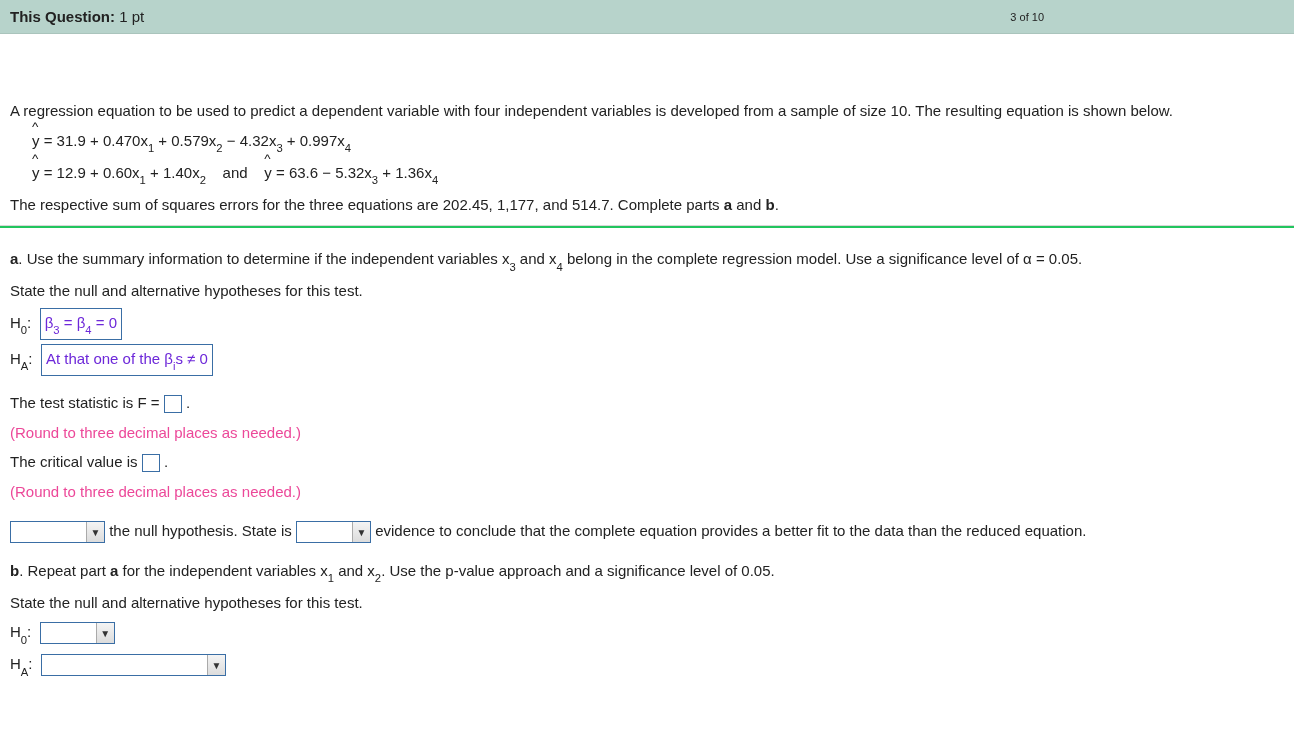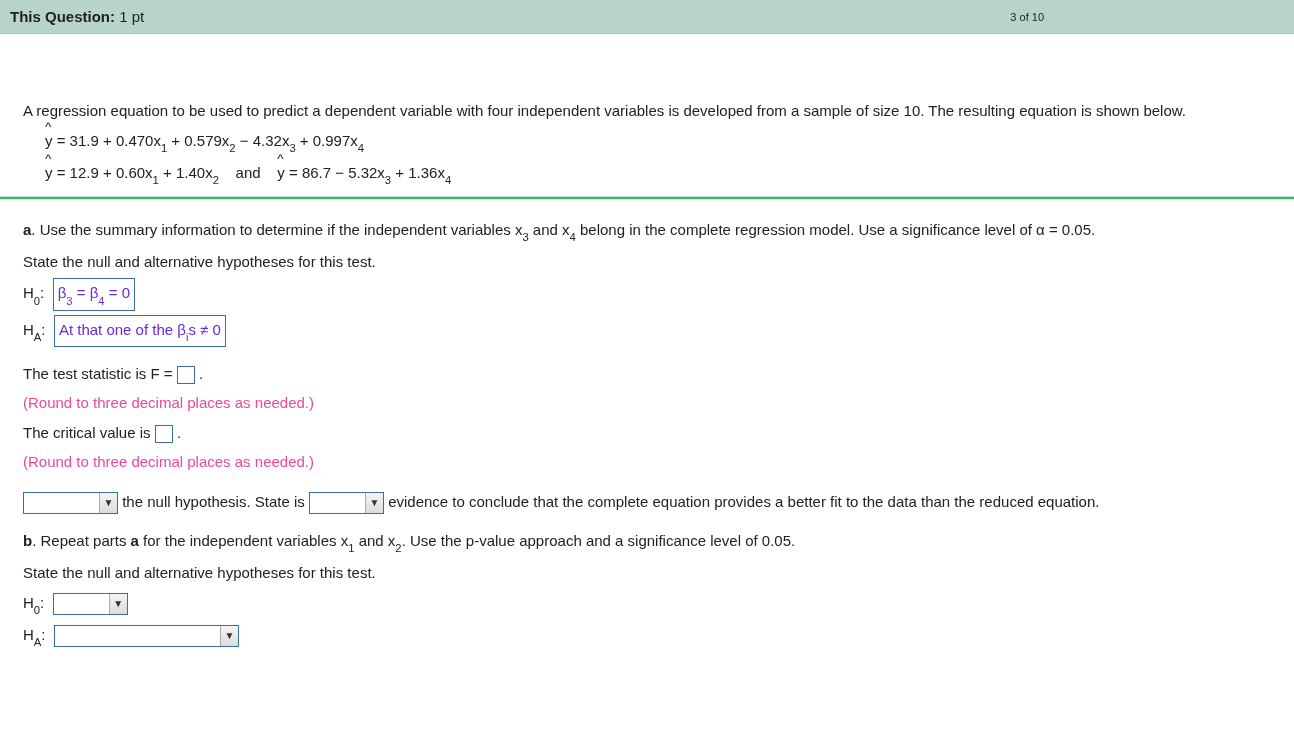--- a/index.html
+++ b/index.html
@@ -67,21 +67,21 @@
   .dropdown-arrow {
     width: 18px;
     background: linear-gradient(#f4f4f4, #dcdcdc);
     border-left: 1px solid #aaa;
     display: flex;
     align-items: center;
     justify-content: center;
     font-size: 10px;
     color: #333;
   }
-  .line { margin: 4px 13px; }
+  .line { margin: 4px 0; }
   hr.sep { border: none; border-top: 1px solid #d8d8d8; margin: 0; }
 </style>
 </head>
 <body>
 
 <div class="header">
   <div class="header-left">
     <b>This Question:</b>
     <span>1 pt</span>
   </div>
@@ -91,21 +91,24 @@
 <div class="content">
 
   <div class="prob-section first">
     <div class="line">A regression equation to be used to predict a dependent variable with four independent variables is developed from a sample of size 10. The resulting equation is shown below.</div>
     <div class="line eq-indent">
       <span class="hat">y</span><span> = 31.9 + 0.470x</span><span class="sub">1</span><span> + 0.579x</span><span class="sub">2</span><span> − 4.32x</span><span class="sub">3</span><span> + 0.997x</span><span class="sub">4</span>
     </div>
     <div class="line eq-indent">
       <span class="hat">y</span><span> = 12.9 + 0.60x</span><span class="sub">1</span><span> + 1.40x</span><span class="sub">2</span>
       &nbsp;&nbsp;&nbsp;<span>and</span>&nbsp;&nbsp;&nbsp;
-      <span class="hat">y</span><span> = 86.7 − 5.32x</span><span class="sub">3</span><span> + 1.36x</span><span class="sub">4</span>
+      <span class="hat">y</span><span> = 63.6 − 5.32x</span><span class="sub">3</span><span> + 1.36x</span><span class="sub">4</span>
+    </div>
+    <div class="line">
+      <span>The respective sum of squares errors for the three equations are 202.45, 1,177, and 514.7. Complete parts </span><b>a</b><span> and </span><b>b</b><span>.</span>
     </div>
   </div>
 
   <hr class="sep">
 
   <div class="prob-section">
     <div class="line">
       <b>a</b><span>. Use the summary information to determine if the independent variables x</span><span class="sub">3</span><span> and x</span><span class="sub">4</span><span> belong in the complete regression model. Use a significance level of α = 0.05.</span>
     </div>
     <div class="line">State the null and alternative hypotheses for this test.</div>
@@ -136,21 +139,21 @@
       </span>
       <span> the null hypothesis. State is </span>
       <span class="dropdown">
         <span class="dropdown-body narrow"></span>
           <span class="dropdown-arrow">▼</span>
       </span>
       <span> evidence to conclude that the complete equation provides a better fit to the data than the reduced equation.</span>
     </div>
 
     <div class="line" style="margin-top:14px;">
-      <b>b</b><span>. Repeat parts </span><b>a</b><span> for the independent variables x</span><span class="sub">1</span><span> and x</span><span class="sub">2</span><span>. Use the p-value approach and a significance level of 0.05.</span>
+      <b>b</b><span>. Repeat part </span><b>a</b><span> for the independent variables x</span><span class="sub">1</span><span> and x</span><span class="sub">2</span><span>. Use the p-value approach and a significance level of 0.05.</span>
     </div>
     <div class="line">State the null and alternative hypotheses for this test.</div>
 
     <div class="line">
       <span>H</span><span class="sub">0</span>:&nbsp;
       <span class="dropdown">
         <span class="dropdown-body narrow"></span>
           <span class="dropdown-arrow">▼</span>
       </span>
     </div>

